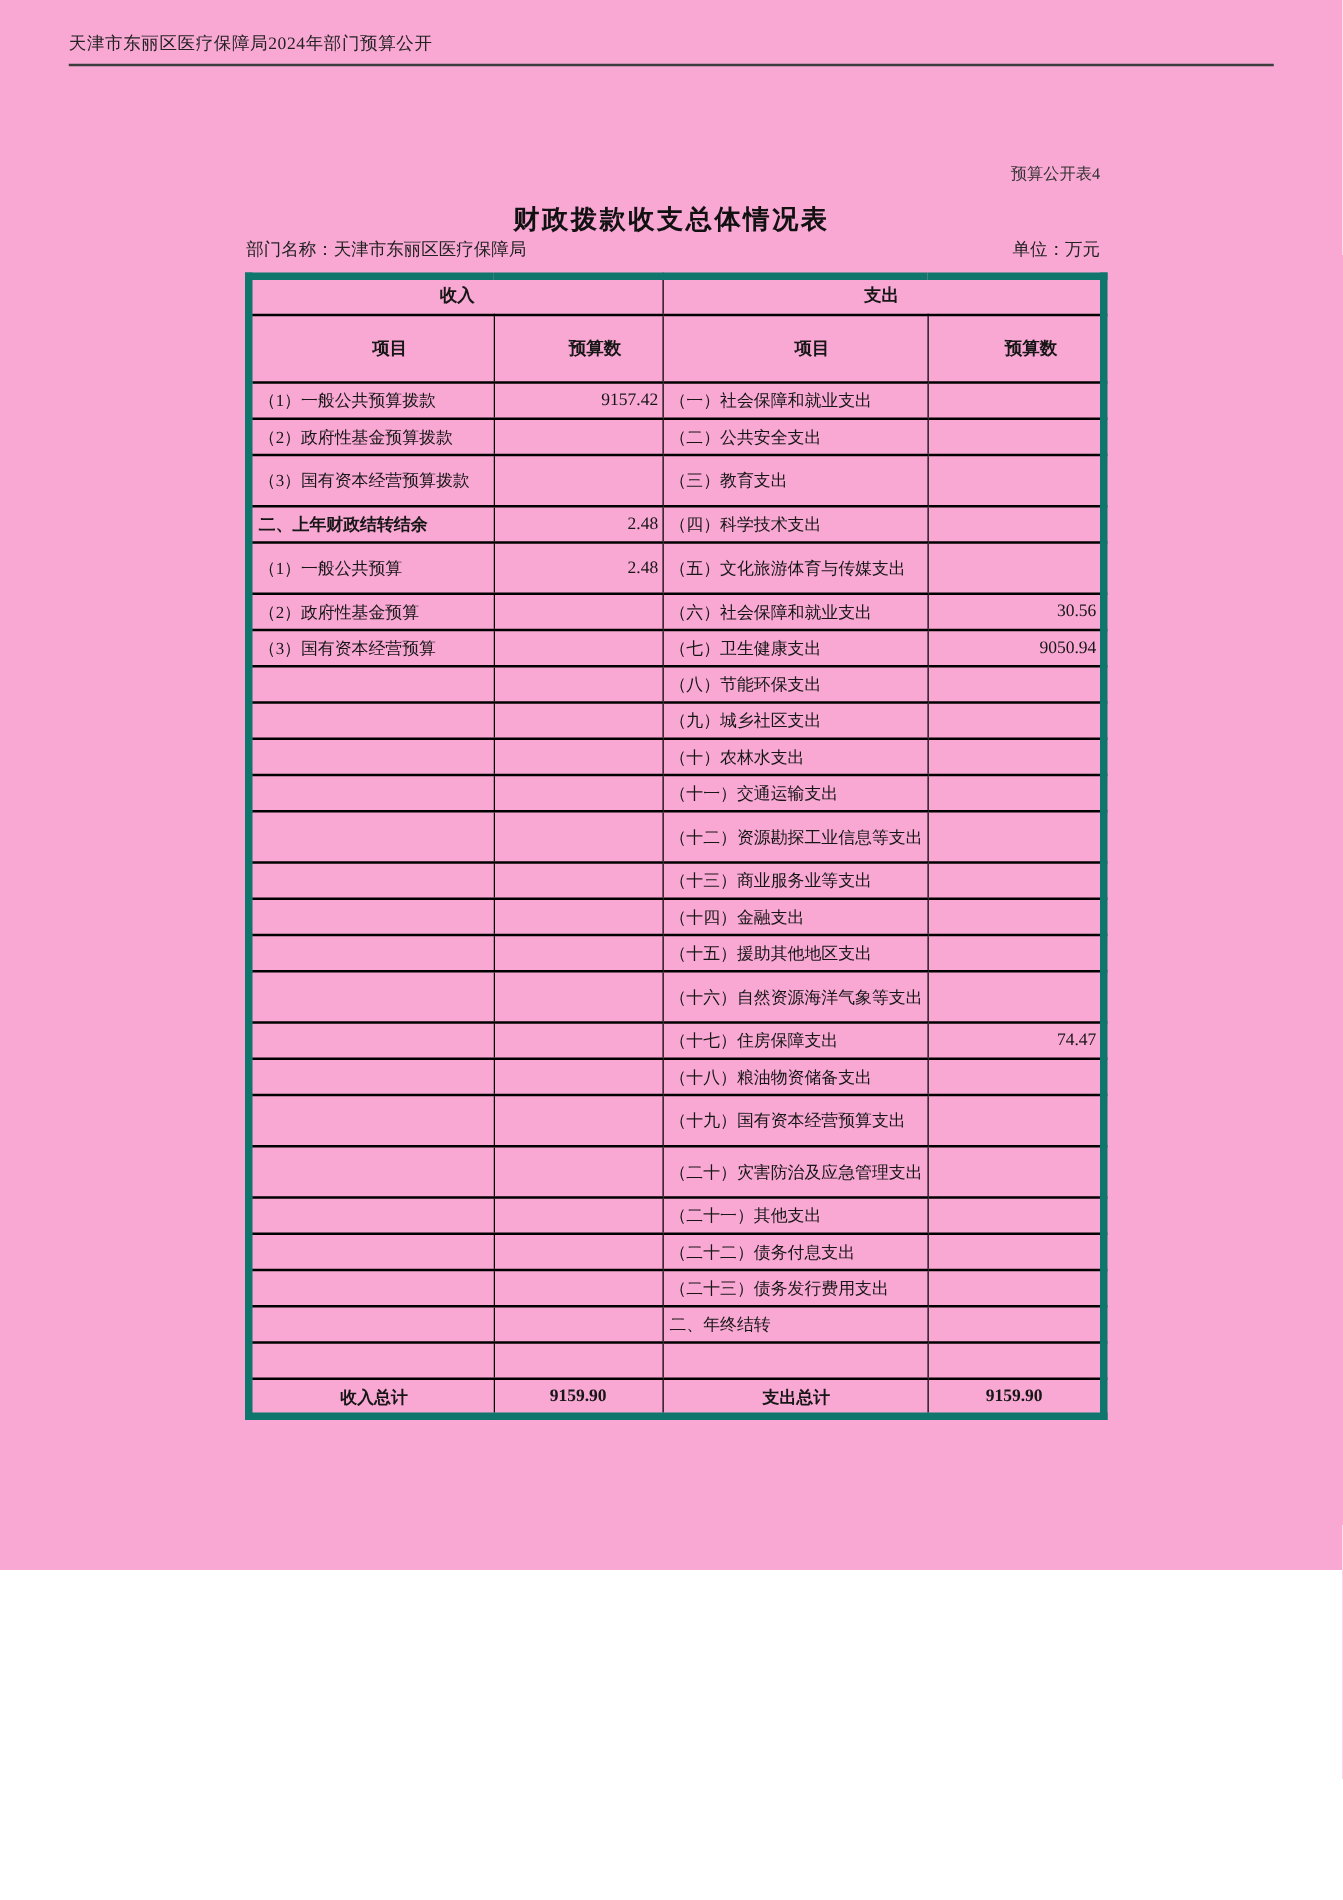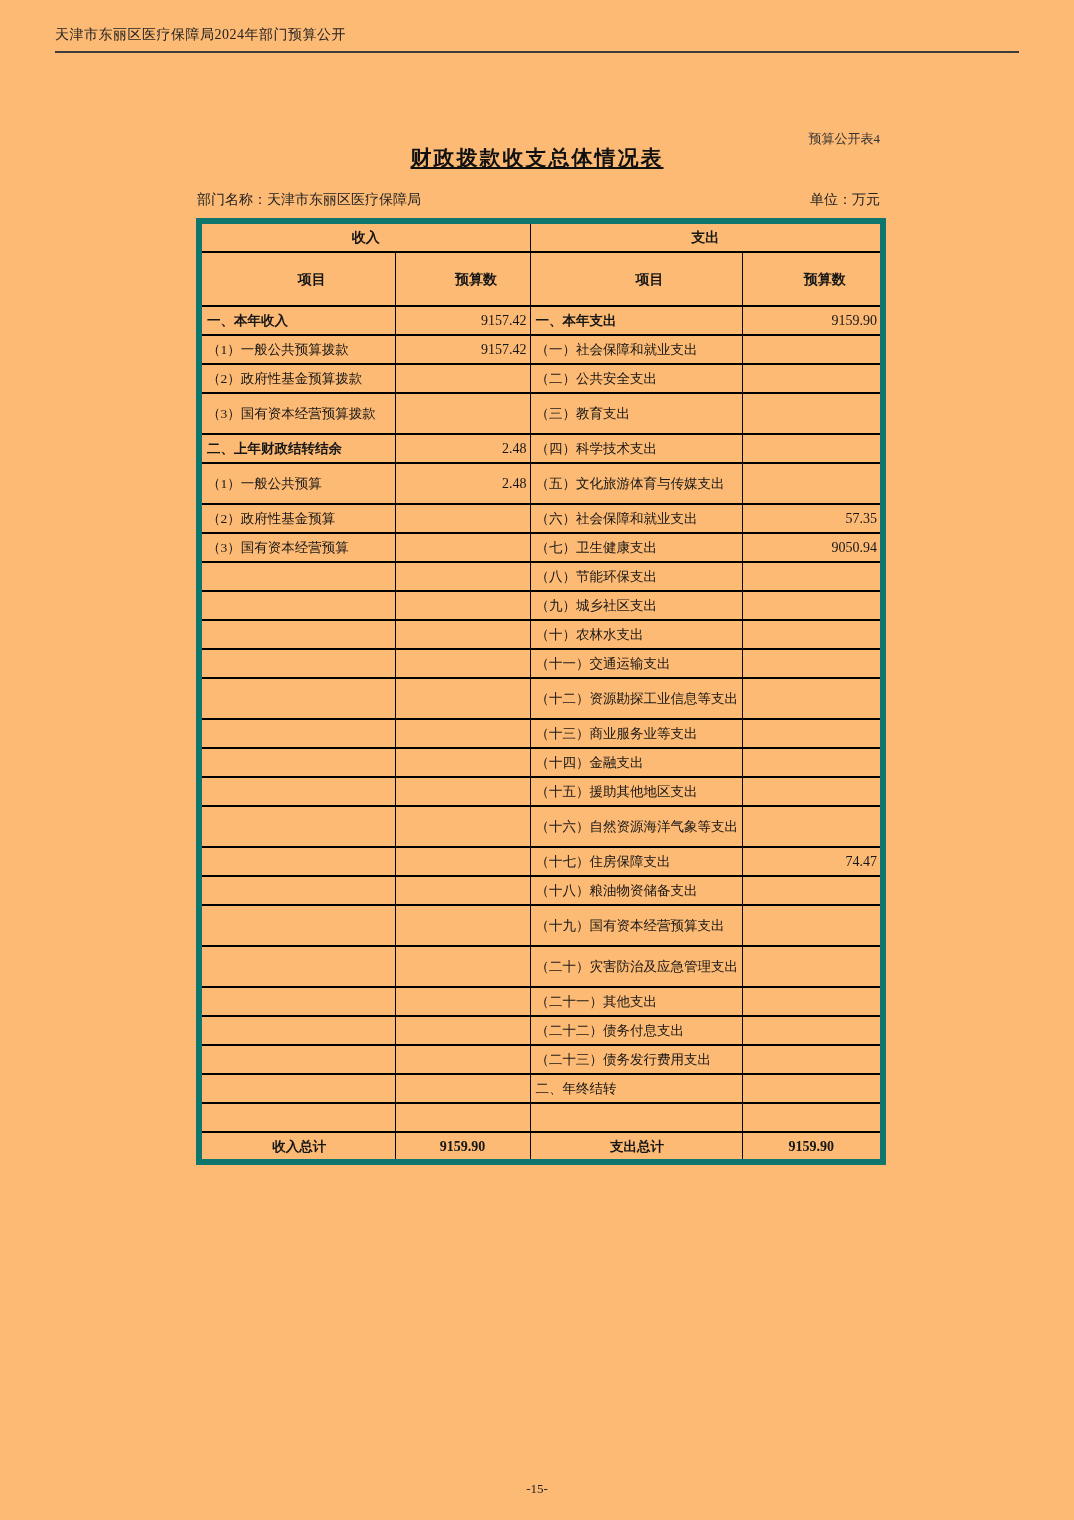--- a/index.html
+++ b/index.html
@@ -1,22 +1,22 @@
 <!DOCTYPE html>
 <html><head>
 <meta charset="utf-8">
 <style>
   * { box-sizing: border-box; }
   html,body { margin:0; padding:0; background:#ffffff; }
   .page {
     position: relative;
     width: 1074px;
-    height: 1520px;
+    height: 1256px;
     margin: 0 auto;
-    background: #fdba74;
+    background: #f9a8d4;
     font-family: "Liberation Serif", "DejaVu Serif", serif;
     color: #1c1c1c;
     overflow: hidden;
   }
   .top-header {
     position: absolute;
     left: 55px;
     right: 55px;
     top: 26px;
     font-size: 14px;
@@ -27,29 +27,28 @@
   }
   .table-tag {
     position: absolute;
     top: 130px;
     right: 194px;
     font-size: 13px;
     color: #333;
   }
   .doc-title {
     position: absolute;
-    top: 144px;
+    top: 161px;
     left: 0;
     width: 100%;
     text-align: center;
     font-size: 21px;
     font-weight: bold;
     letter-spacing: 2px;
     color: #111;
-    text-decoration: underline;
   }
   .meta-row {
     position: absolute;
     top: 191px;
     left: 197px;
     width: 683px;
     display: flex;
     justify-content: space-between;
     font-size: 14px;
     color: #222;
@@ -123,26 +122,20 @@
         <th colspan="2">支出</th>
       </tr>
       <tr class="col-row">
         <th>项目</th>
         <th>预算数</th>
         <th>项目</th>
         <th>预算数</th>
       </tr>
     </thead>
     <tbody>
-      <tr>
-    <td class="label bold">一、本年收入</td>
-    <td class="num">9157.42</td>
-    <td class="label bold">一、本年支出</td>
-    <td class="num">9159.90</td>
-  </tr>
         <tr>
     <td class="label">（1）一般公共预算拨款</td>
     <td class="num">9157.42</td>
     <td class="label">（一）社会保障和就业支出</td>
     <td class="num"></td>
   </tr>
         <tr>
     <td class="label">（2）政府性基金预算拨款</td>
     <td class="num"></td>
     <td class="label">（二）公共安全支出</td>
@@ -163,21 +156,21 @@
         <tr class="tall">
     <td class="label">（1）一般公共预算</td>
     <td class="num">2.48</td>
     <td class="label">（五）文化旅游体育与传媒支出</td>
     <td class="num"></td>
   </tr>
         <tr>
     <td class="label">（2）政府性基金预算</td>
     <td class="num"></td>
     <td class="label">（六）社会保障和就业支出</td>
-    <td class="num">57.35</td>
+    <td class="num">30.56</td>
   </tr>
         <tr>
     <td class="label">（3）国有资本经营预算</td>
     <td class="num"></td>
     <td class="label">（七）卫生健康支出</td>
     <td class="num">9050.94</td>
   </tr>
         <tr>
     <td class="label"></td>
     <td class="num"></td>

